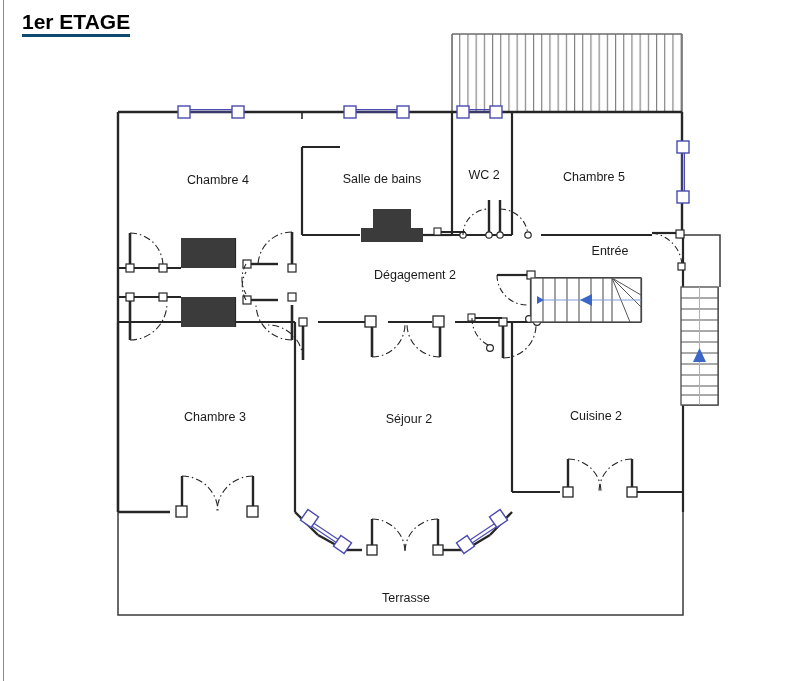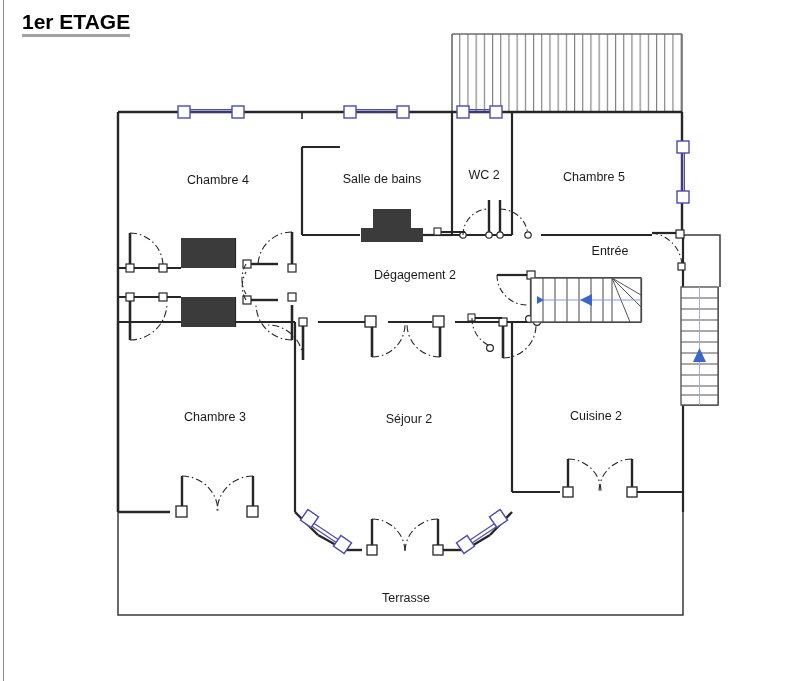--- a/index.html
+++ b/index.html
@@ -30,21 +30,21 @@
     background: #8a8a8a;
   }
   #title {
     position: absolute;
     left: 22px;
     top: 10px;
     font-size: 21px;
     font-weight: bold;
     color: #000000;
     letter-spacing: 0px;
-    border-bottom: 3px solid #a3a3a3;
+    border-bottom: 3px solid #0c4a6e;
     padding-bottom: 1px;
     line-height: 1.1;
     font-family: "Liberation Sans", sans-serif;
   }
   #plan-svg {
     position: absolute;
     left: 0;
     top: 0;
   }
   .room-label {

